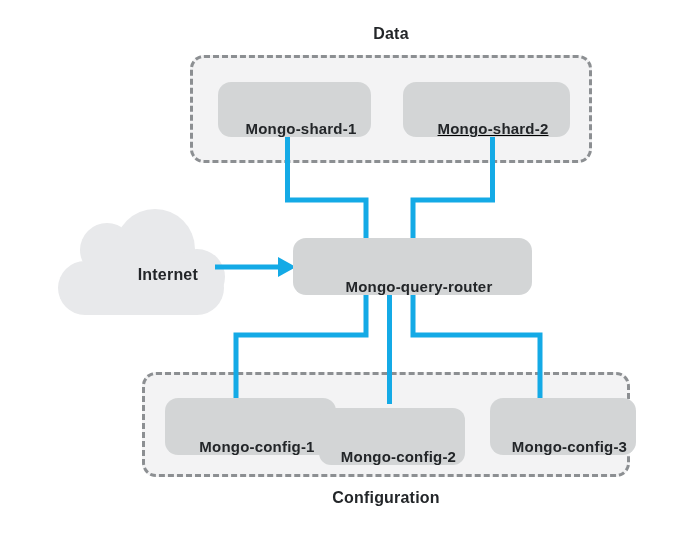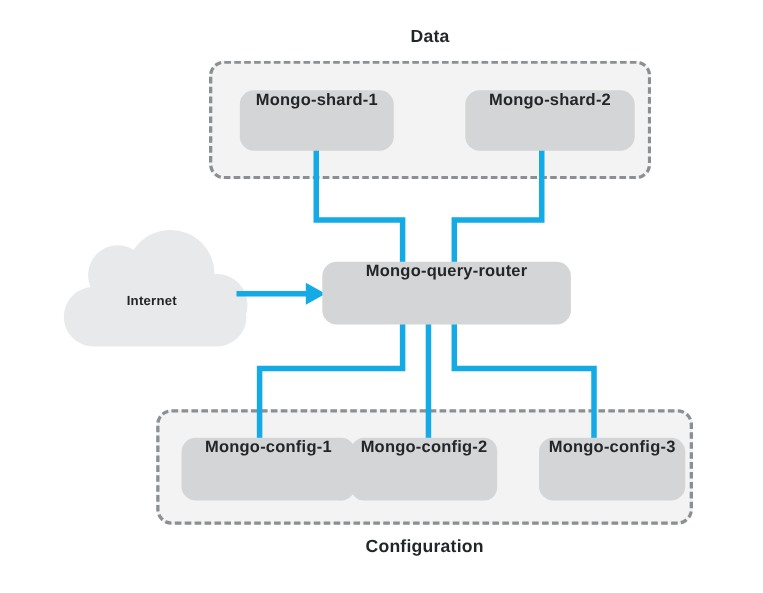--- a/index.html
+++ b/index.html
@@ -30,52 +30,54 @@
     position: absolute;
     left: 0; top: 0;
     z-index: 2;
   }
 
   .node {
     position: absolute;
     background: #d3d5d6;
     border-radius: 13px;
     display: flex;
-    align-items: flex-start;
+    align-items: flex-end;
     justify-content: center;
     z-index: 3;
+    padding-left: 13px;
   }
   .node-label {
     font-weight: bold;
     font-size: 15px;
     color: #232629;
     letter-spacing: 0.2px;
     white-space: nowrap;
   }
   .node.shard1  { left: 218px; top: 82px;  width: 140px; height: 55px; }
-  .node.shard2  { left: 423px; top: 82px;  width: 154px; height: 55px; }
+  .node.shard2  { left: 403px; top: 82px;  width: 154px; height: 55px; text-decoration: underline; }
   .node.router  { left: 293px; top: 238px; width: 226px; height: 57px; }
   .node.config1 { left: 165px; top: 398px; width: 158px; height: 57px; }
-  .node.config2 { left: 319px; top: 398px; width: 133px; height: 57px; border-radius: 12px; }
+  .node.config2 { left: 319px; top: 408px; width: 133px; height: 57px; border-radius: 12px; }
   .node.config3 { left: 490px; top: 398px; width: 133px; height: 57px; }
 
   .zone-label {
     position: absolute;
     text-align: center;
     font-weight: bold;
     font-size: 16px;
     color: #232629;
     letter-spacing: 0.2px;
     z-index: 4;
   }
   .zone-label.data-label   { left: 190px; top: 25px;  width: 402px; }
   .zone-label.config-label { left: 142px; top: 489px; width: 488px; }
   .zone-label.internet-label {
     left: 78px; top: 266px; width: 120px;
-    font-size: 12px;
+    font-size: 16px;
+    text-align: right;
   }
 </style>
 </head>
 <body>
 
 <div class="canvas">
 
   <div class="zone-label config-label">Configuration</div>
 
   <div class="zone-label data-label">Data</div>

